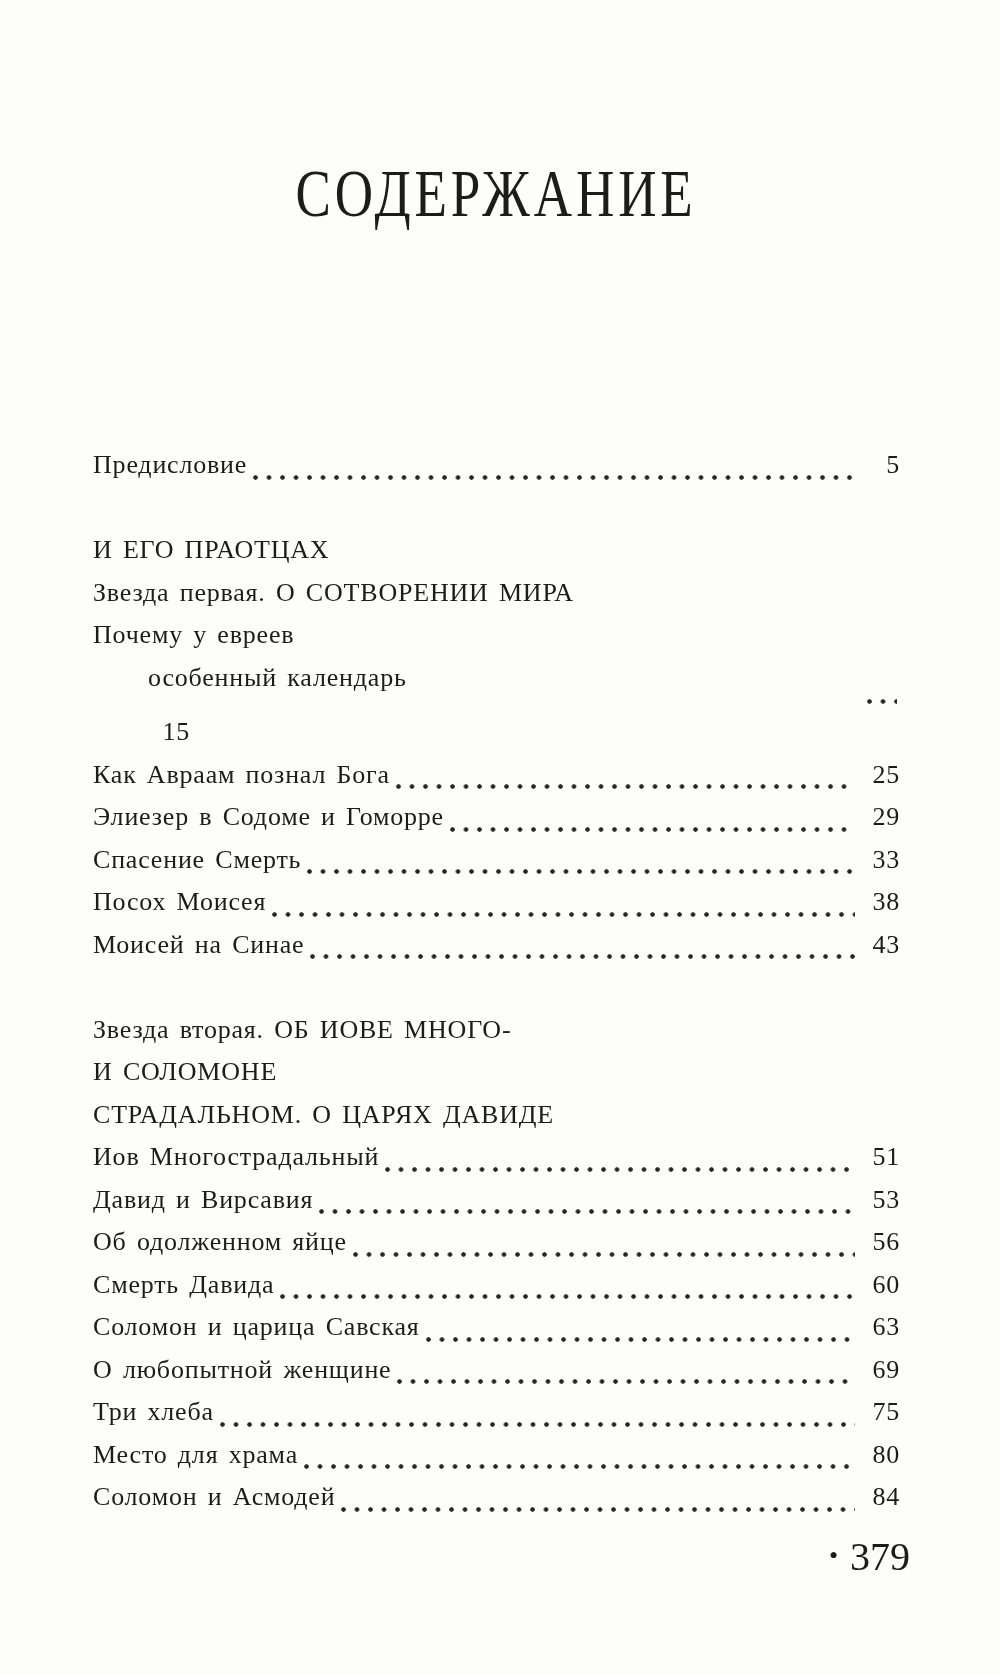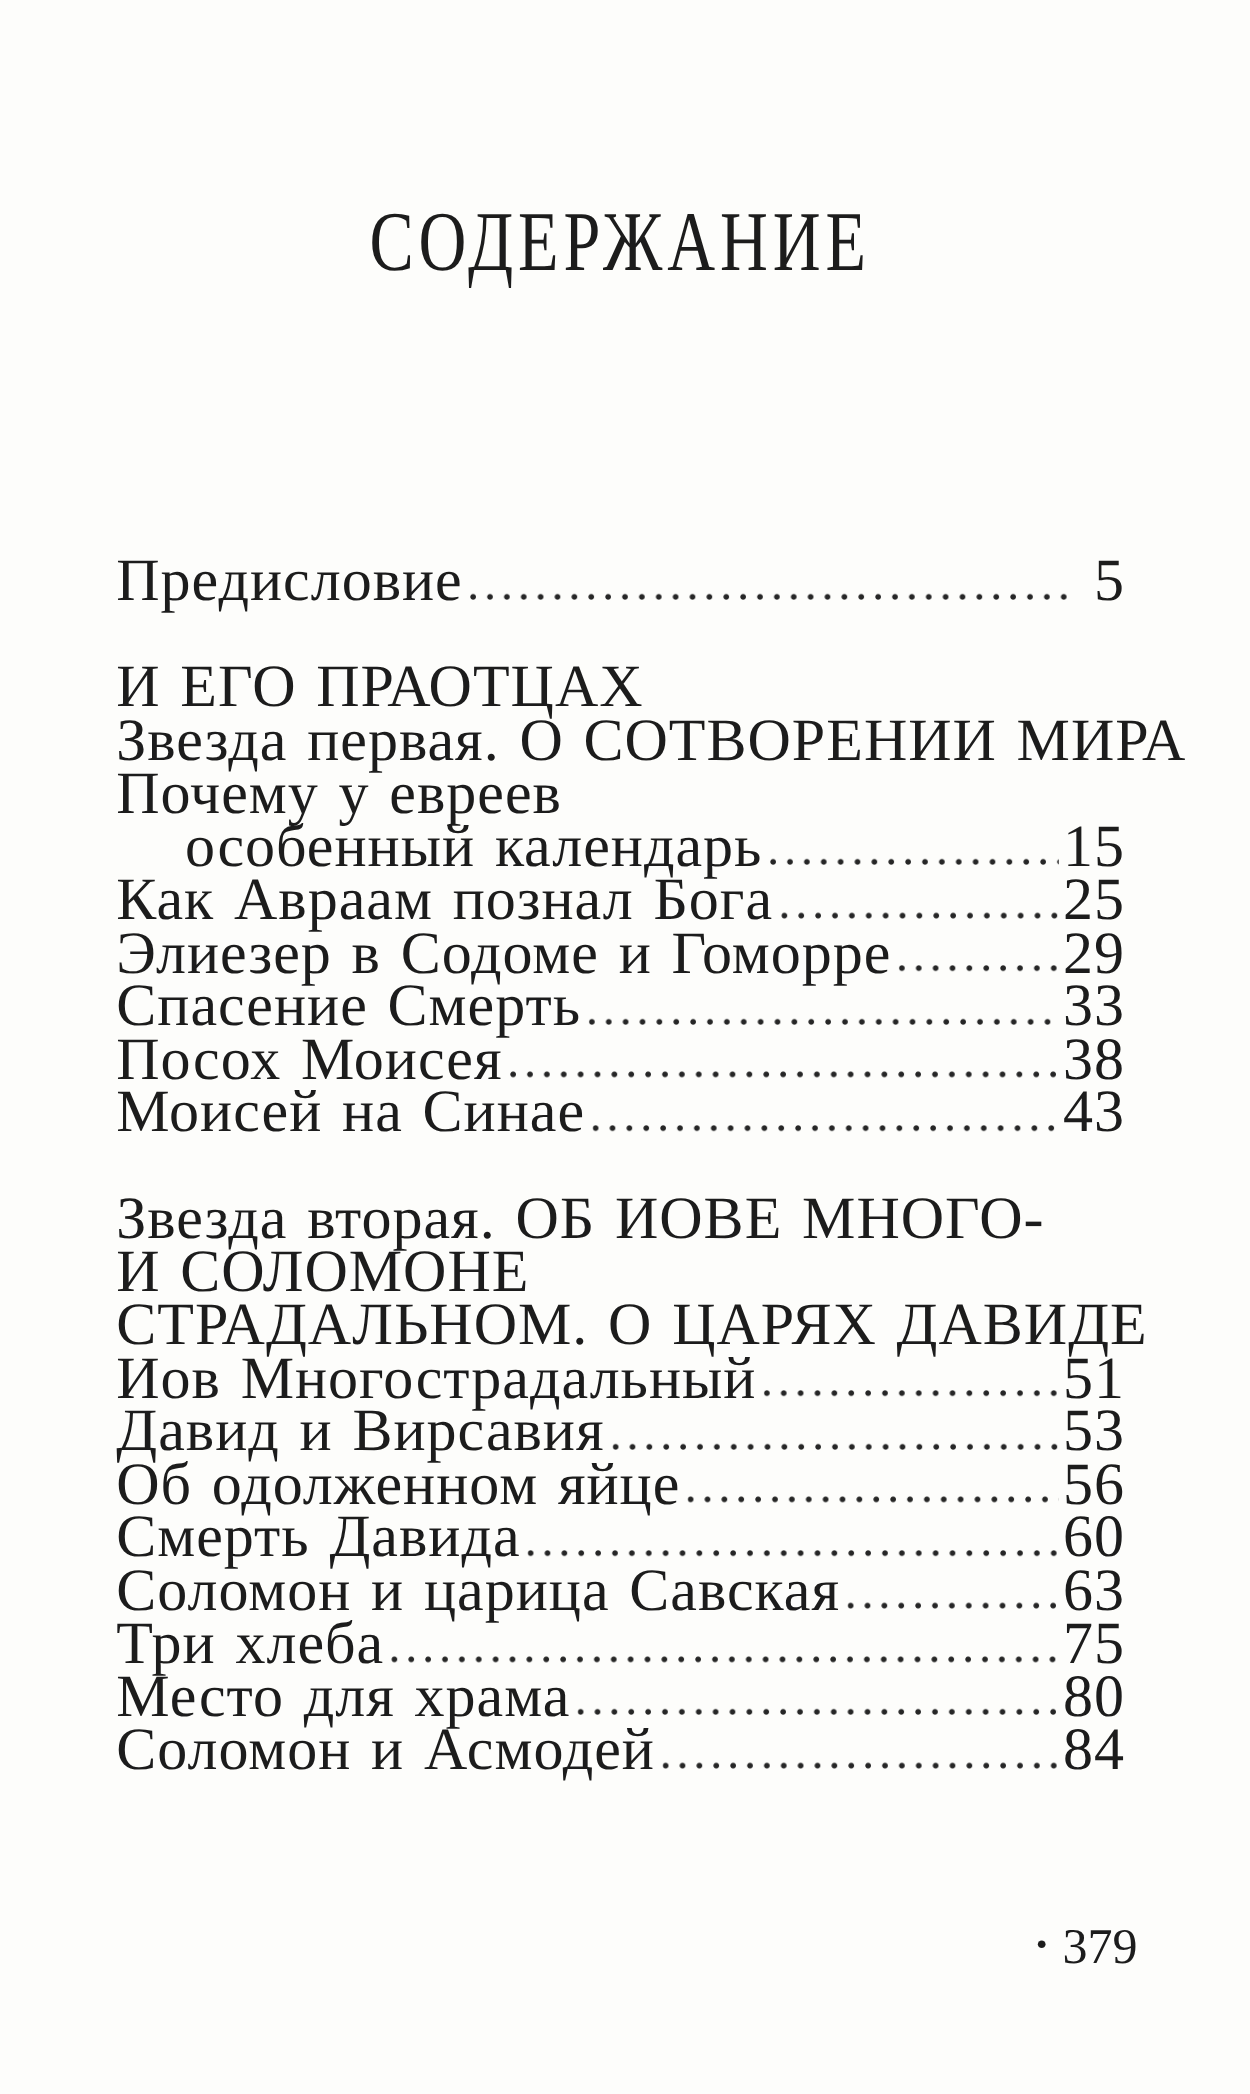--- a/index.html
+++ b/index.html
@@ -27,29 +27,29 @@
   }
   .title .squeeze {
     display: inline-block;
     transform: scaleX(0.78);
     transform-origin: 50% 50%;
     letter-spacing: 5px;
   }
   .toc {
     position: absolute;
     top: 444px; left: 93px; width: 807px;
-    font-size: 48px;
+    font-size: 26px;
     line-height: 42.5px;
     letter-spacing: 0.8px;
     word-spacing: 3px;
   }
   .toc-section + .toc-section { margin-top: 42.5px; }
   .heading-line { white-space: nowrap; }
   .toc-row { display: flex; align-items: baseline; }
-  .toc-row.indented { padding-left: 55px; }
+  .toc-row.indented { padding-left: 55px; flex-direction: column; }
   .entry-label { white-space: nowrap; flex: 0 0 auto; }
   .leader {
     flex: 1 1 auto;
     align-self: flex-end;
     height: 5px;
     margin: 0 3px 7px 6px;
     min-width: 30px;
     background-image: radial-gradient(circle at 2.5px 2.5px, #262626 1.9px, rgba(0,0,0,0) 2.6px);
     background-size: 13.5px 5px;
     background-repeat: repeat-x;
@@ -150,20 +150,25 @@
           <span class="entry-label">Смерть Давида</span>
           <span class="leader"></span>
           <span class="page-num">60</span>
         </div>
         <div class="toc-row">
           <span class="entry-label">Соломон и царица Савская</span>
           <span class="leader"></span>
           <span class="page-num">63</span>
         </div>
         <div class="toc-row">
+          <span class="entry-label">О любопытной женщине</span>
+          <span class="leader"></span>
+          <span class="page-num">69</span>
+        </div>
+        <div class="toc-row">
           <span class="entry-label">Три хлеба</span>
           <span class="leader"></span>
           <span class="page-num">75</span>
         </div>
         <div class="toc-row">
           <span class="entry-label">Место для храма</span>
           <span class="leader"></span>
           <span class="page-num">80</span>
         </div>
         <div class="toc-row">

